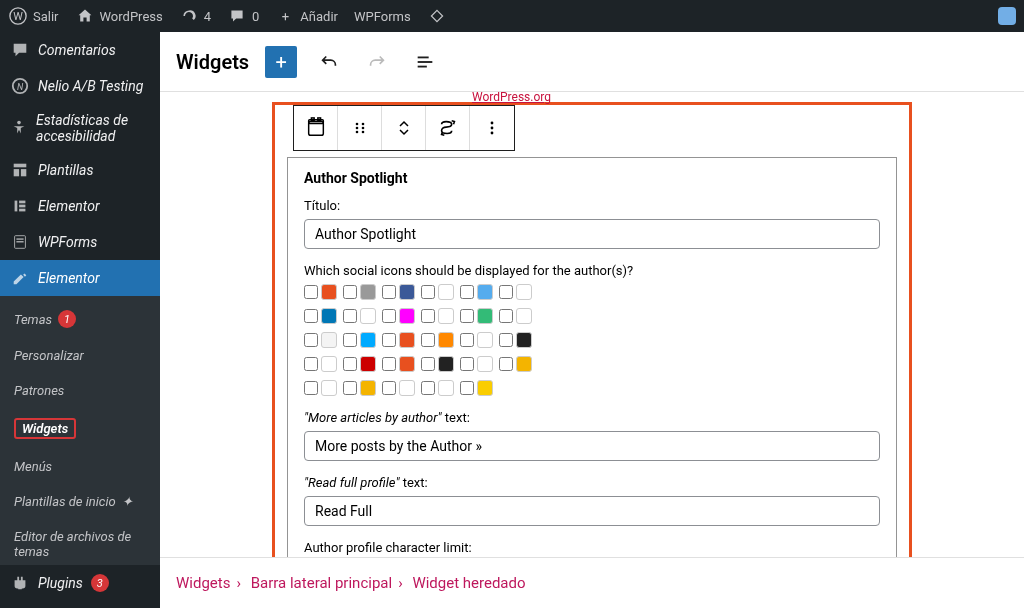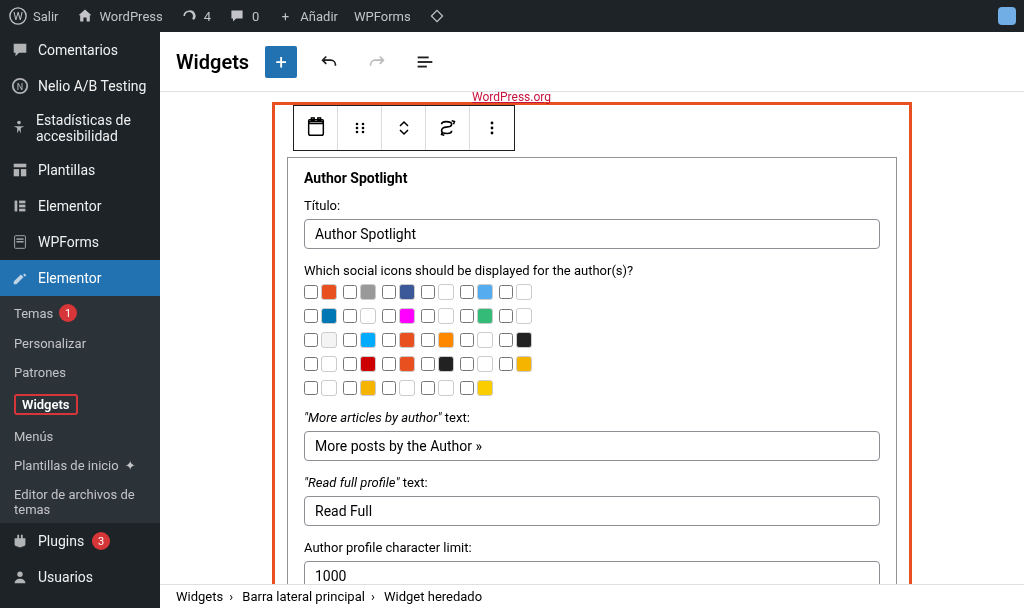--- a/index.html
+++ b/index.html
@@ -4,27 +4,27 @@
 <style>
 * { margin: 0; padding: 0; box-sizing: border-box; font-family: -apple-system, BlinkMacSystemFont, "Segoe UI", Roboto, sans-serif; }
 body { background: #f0f0f1; }
 
 .adminbar { height: 32px; background: #1d2327; color: #c3c4c7; display: flex; align-items: center; padding: 0 8px; font-size: 13px; gap: 16px; }
 .adminbar .item { display: flex; align-items: center; gap: 5px; cursor: pointer; }
 .adminbar .icon { width: 20px; height: 20px; display: inline-flex; align-items: center; justify-content: center; }
 
 .layout { display: flex; height: calc(100vh - 32px); }
 
-.sidebar { width: 160px; background: #1d2327; color: #f0f0f1; font-size: 14px; overflow-y: auto; flex-shrink: 0; }
+.sidebar { width: 160px; background: #1d2327; color: #f0f0f1; font-size: 14px; overflow-y: auto; flex-shrink: 0; font-style: italic; }
 .sidebar .menu-item { display: flex; align-items: center; padding: 8px 10px; gap: 8px; cursor: pointer; color: #f0f0f1; }
 .sidebar .menu-item.active { background: #2271b1; color: #fff; position: relative; }
 .sidebar .menu-item.active::after { content: ""; position: absolute; right: -8px; top: 50%; transform: translateY(-50%); border: 8px solid transparent; border-right-color: #f0f0f1; }
 .sidebar .menu-icon { width: 20px; height: 20px; display: inline-flex; align-items: center; justify-content: center; opacity: .7; }
 .sidebar .submenu { background: #2c3338; }
-.sidebar .submenu .sub-item { padding: 8px 10px 6px 14px; font-size: 13px; color: #c3c4c7; cursor: pointer; display: flex; align-items: center; gap: 6px; }
+.sidebar .submenu .sub-item { padding: 14px 10px 6px 14px; font-size: 13px; color: #c3c4c7; cursor: pointer; display: flex; align-items: center; gap: 6px; }
 .sidebar .submenu .sub-item.sel { color: #fff; font-weight: 600; }
 .circle-badge { display: inline-flex; align-items: center; justify-content: center; width: 18px; height: 18px; background: #d63638; color: #fff; border-radius: 50%; font-size: 11px; }
 .highlight-box { border: 2px solid #d63638; border-radius: 3px; display: inline-block; padding: 1px 6px; }
 
 .main { flex: 1; background: #fff; overflow: hidden; display: flex; flex-direction: column; }
 .editor-header { height: 60px; display: flex; align-items: center; padding: 0 16px; gap: 16px; border-bottom: 1px solid #e0e0e0; }
 .editor-header h1 { font-size: 20px; font-weight: 600; }
 .btn-add { width: 32px; height: 32px; background: #1e1e1e; color: #fff; display: inline-flex; align-items: center; justify-content: center; border-radius: 2px; cursor: pointer; font-size: 20px; background:#2271b1;}
 .hdr-btn { width: 32px; height: 32px; display: inline-flex; align-items: center; justify-content: center; cursor: pointer; color: #1e1e1e; }
 .hdr-btn.dim { opacity: .3; }
@@ -40,21 +40,21 @@
 .widget-card { border: 1px solid #949494; margin: 6px 12px 12px; padding: 12px 16px 16px; background: #fff; }
 .widget-title { font-weight: 700; font-size: 14px; margin-bottom: 12px; }
 .form-label { font-size: 13px; margin-bottom: 6px; display: block; }
 .form-label em { font-style: italic; }
 .form-input { width: 100%; border: 1px solid #8c8f94; border-radius: 4px; padding: 6px 10px; font-size: 14px; margin-bottom: 14px; }
 .social-grid { display: flex; flex-wrap: wrap; gap: 8px 6px; margin-bottom: 14px; max-width: 260px; }
 .social-item { display: flex; align-items: center; gap: 3px; }
 .social-item input[type=checkbox] { width: 14px; height: 14px; }
 .social-swatch { width: 16px; height: 16px; border-radius: 3px; }
 
-.breadcrumb { padding: 4px 16px; font-size: 13px; color: #000000; border-top: 1px solid #e0e0e0; }
+.breadcrumb { padding: 16px 16px; font-size: 15px; color: #be185d; border-top: 1px solid #e0e0e0; }
 .breadcrumb .sep { margin: 0 6px; }
 
 .link-top { position: absolute; top: -2px; left: 312px; color: #c8133e; font-size: 12px; text-decoration: underline; }
 </style>
 </head>
 <body>
 
 <div class="adminbar">
   <div class="item">
       <span class="icon">

